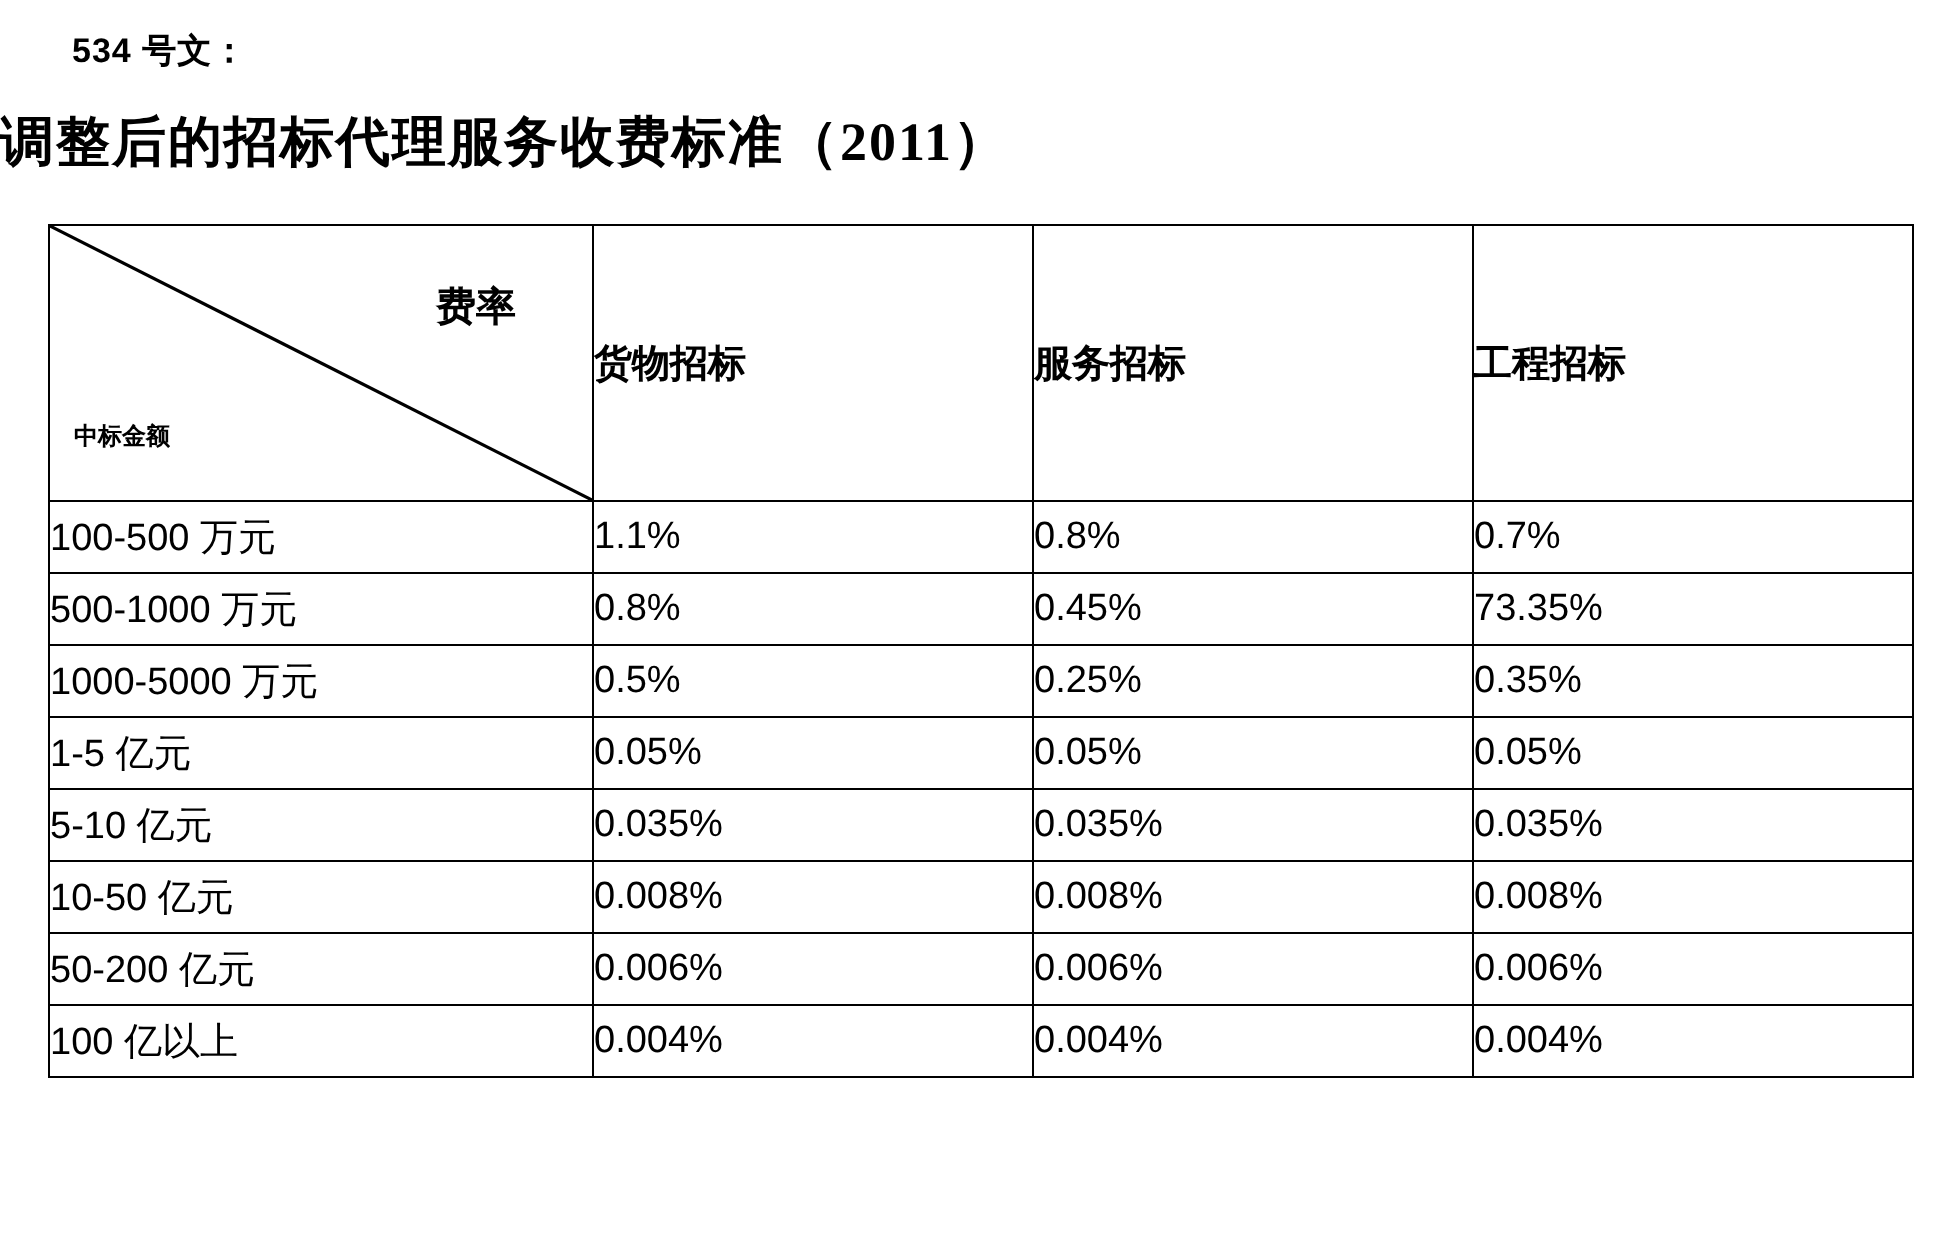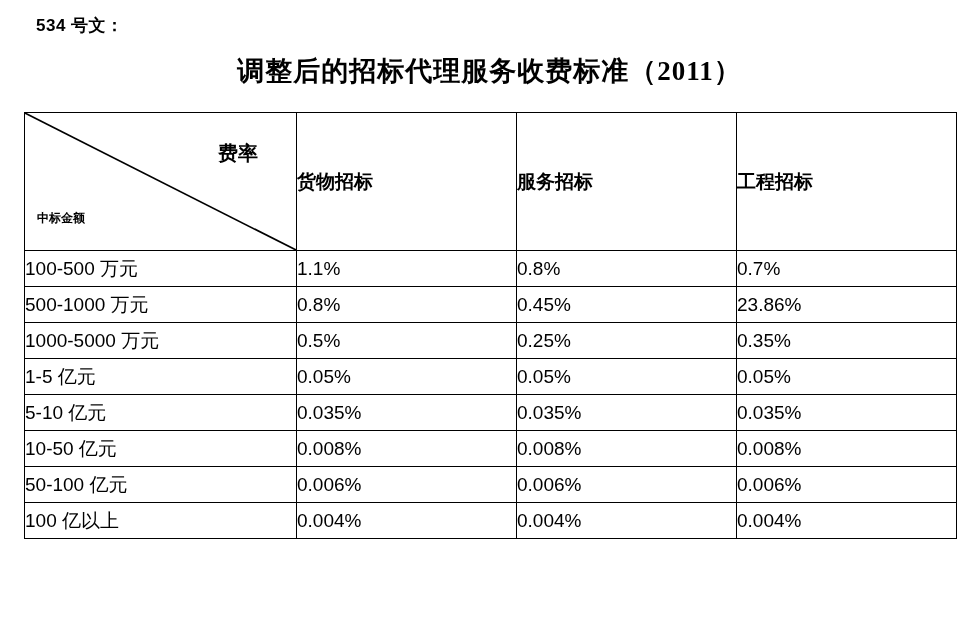--- a/index.html
+++ b/index.html
@@ -26,21 +26,21 @@
     font-family: "Liberation Sans", sans-serif;
     font-size: 17px;
     font-weight: bold;
     letter-spacing: 0.5px;
   }
   .doc-title {
     position: absolute;
     left: 0;
     right: 0;
     top: 53px;
-    text-align: center;
+    text-align: left;
     font-family: "Liberation Serif", serif;
     font-size: 27px;
     font-weight: bold;
     letter-spacing: 1px;
   }
   table.fee-table {
     position: absolute;
     left: 24px;
     top: 112px;
     width: 931px;
@@ -132,21 +132,21 @@
       <tr class="data-row">
         <td class="row-label">100-500 万元</td>
         <td>1.1%</td>
         <td>0.8%</td>
         <td>0.7%</td>
       </tr>
       <tr class="data-row">
         <td class="row-label">500-1000 万元</td>
         <td>0.8%</td>
         <td>0.45%</td>
-        <td>23.86%</td>
+        <td>73.35%</td>
       </tr>
       <tr class="data-row">
         <td class="row-label">1000-5000 万元</td>
         <td>0.5%</td>
         <td>0.25%</td>
         <td>0.35%</td>
       </tr>
       <tr class="data-row">
         <td class="row-label">1-5 亿元</td>
         <td>0.05%</td>
@@ -159,21 +159,21 @@
         <td>0.035%</td>
         <td>0.035%</td>
       </tr>
       <tr class="data-row">
         <td class="row-label">10-50 亿元</td>
         <td>0.008%</td>
         <td>0.008%</td>
         <td>0.008%</td>
       </tr>
       <tr class="data-row">
-        <td class="row-label">50-100 亿元</td>
+        <td class="row-label">50-200 亿元</td>
         <td>0.006%</td>
         <td>0.006%</td>
         <td>0.006%</td>
       </tr>
       <tr class="data-row">
         <td class="row-label">100 亿以上</td>
         <td>0.004%</td>
         <td>0.004%</td>
         <td>0.004%</td>
       </tr>

